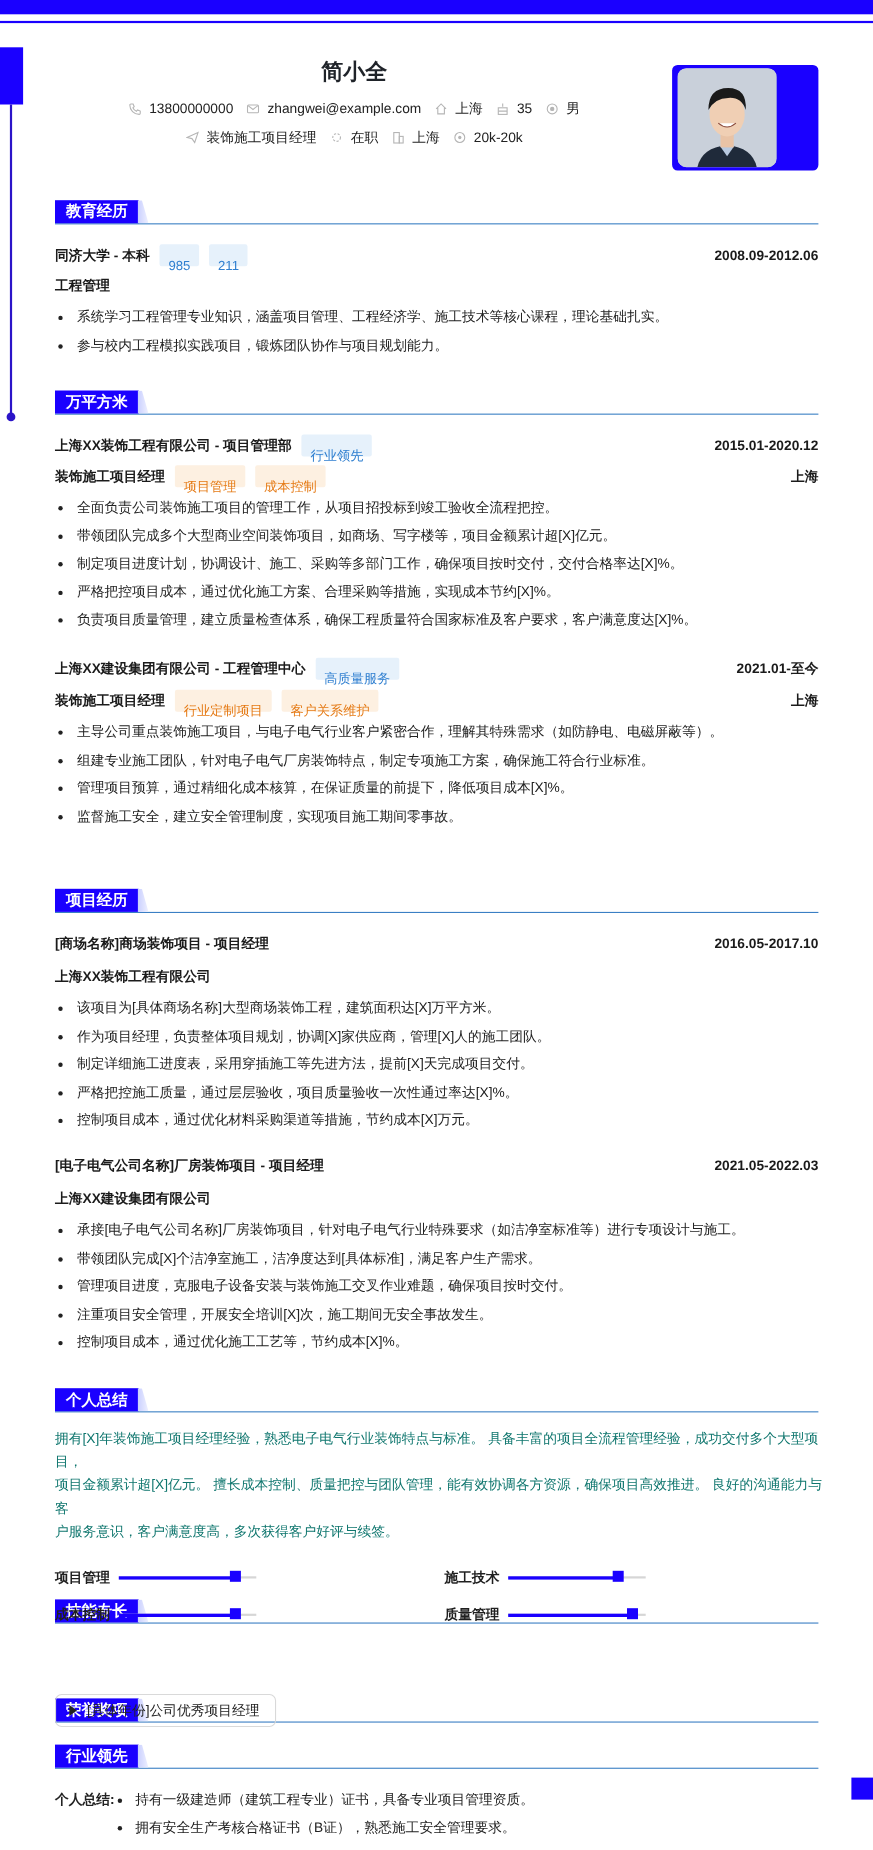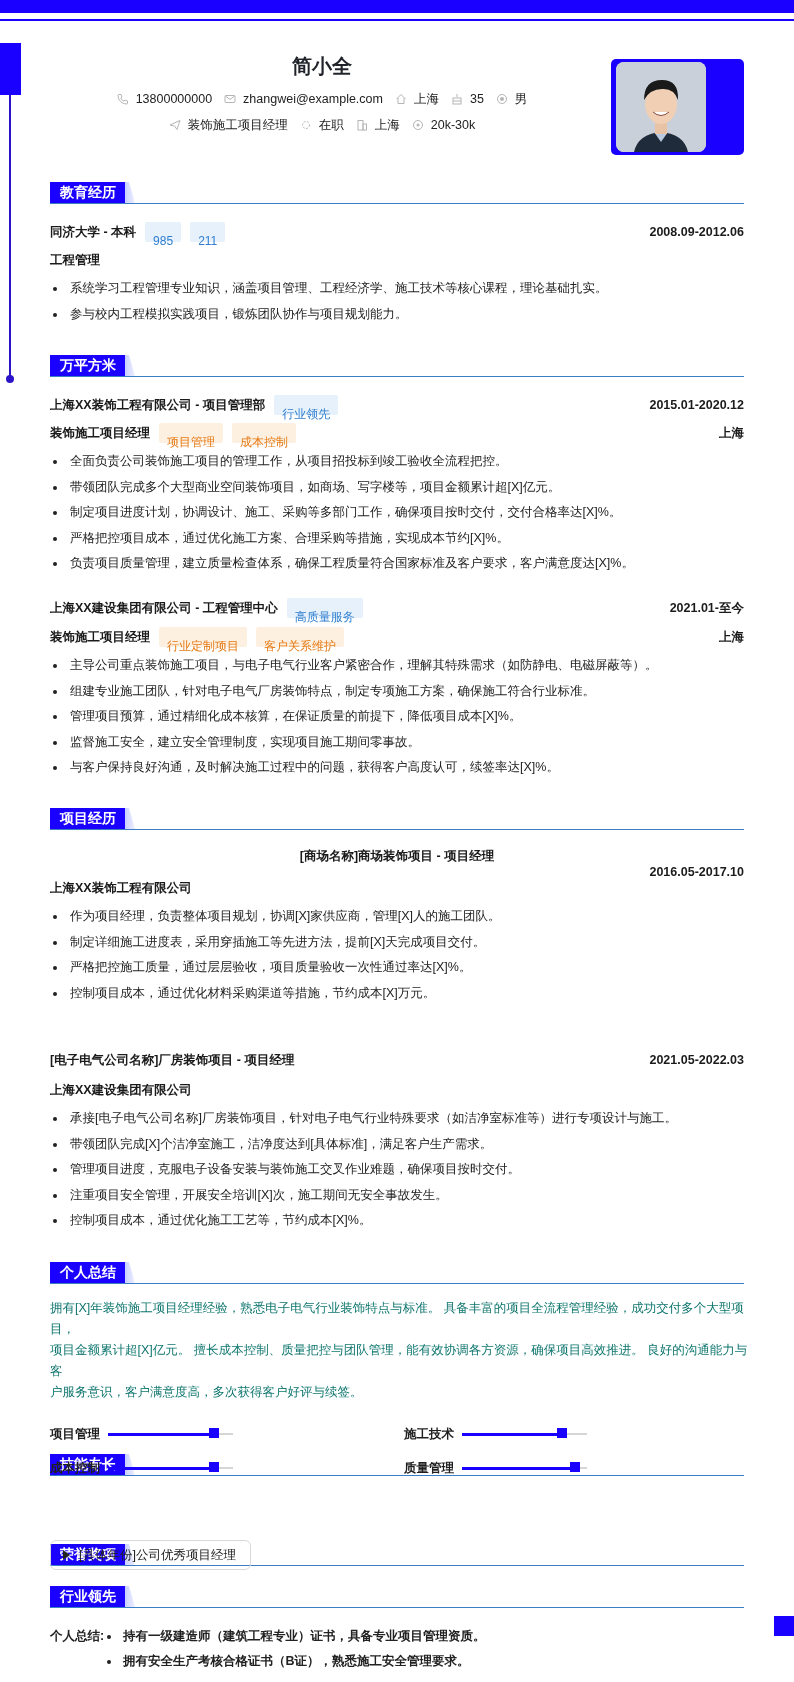--- a/index.html
+++ b/index.html
@@ -44,21 +44,21 @@
   .skill .track { position: relative; width: 125px; height: 2px; background: #d6d6d6; margin-left: 8px; }
   .skill .fill { position: absolute; left: 0; top: -0.5px; height: 3px; background: #1a00ff; }
   .skill .knob { position: absolute; top: -5px; width: 10px; height: 10px; background: #1a00ff; }
 
   .award { position: absolute; left: 50px; top: 1540px; height: 30px; padding: 0 14px 0 12px; border: 1px solid #d9d9d9; border-radius: 6px; display: flex; align-items: center; font-size: 12.5px; color: #222; }
   .award .tri { width: 0; height: 0; border-left: 7px solid #222; border-top: 5px solid transparent; border-bottom: 5px solid transparent; margin-right: 9px; }
 
   .other { position: absolute; left: 50px; font-size: 12.5px; color: #222; }
   .other .lbl { position: absolute; left: 0; top: 0; font-weight: bold; height: 25px; line-height: 25px; white-space: nowrap; }
   .other ul { position: absolute; left: 55px; top: 0; }
-  .other li { list-style: none; position: relative; padding-left: 18px; height: 25px; line-height: 25px; white-space: nowrap; font-weight: bold; }
+  .other li { list-style: none; position: relative; padding-left: 18px; height: 25px; line-height: 25px; white-space: nowrap; }
   .other li::before { content: ""; position: absolute; left: 2px; top: 11px; width: 4px; height: 4px; border-radius: 50%; background: #222; }
 </style>
 </head>
 <body>
 
 <div class="top-bar"></div>
 <div class="top-line"></div>
 <div class="left-block"></div>
 <div class="left-line"></div>
 <div class="left-dot"></div>
@@ -137,21 +137,21 @@
         </span>
       <span>上海</span>
     </span>
     <span class="info-item">
       <span class="ico">
           <svg viewBox="0 0 12 12">
             <circle cx="6" cy="6" r="4.5" fill="none" stroke="currentColor"></circle>
             <circle cx="6" cy="6" r="1.5" fill="currentColor"></circle>
           </svg>
         </span>
-      <span>20k-30k</span>
+      <span>20k-20k</span>
     </span>
   </div>
 </div>
 
 <div class="photo-frame">
   <div class="photo">
     <svg viewBox="0 0 90 90" width="90" height="90">
       <rect width="90" height="90" fill="#c9d0da"></rect>
       <path d="M18 90 Q22 72 45 70 Q68 72 72 90z" fill="#1f2a3a"></path>
       <path d="M38 70 L45 80 L52 70z" fill="#b8c9e0"></path>
@@ -213,35 +213,35 @@
   <span class="bold">装饰施工项目经理</span>
   <span class="tag orange">行业定制项目</span>
   <span class="tag orange">客户关系维护</span>
   <span class="right">上海</span>
 </div>
 <ul class="bullets" style="top:653px;">
   <li>主导公司重点装饰施工项目，与电子电气行业客户紧密合作，理解其特殊需求（如防静电、电磁屏蔽等）。</li>
   <li>组建专业施工团队，针对电子电气厂房装饰特点，制定专项施工方案，确保施工符合行业标准。</li>
   <li>管理项目预算，通过精细化成本核算，在保证质量的前提下，降低项目成本[X]%。</li>
   <li>监督施工安全，建立安全管理制度，实现项目施工期间零事故。</li>
-  <li>与客户保持良好沟通，及时解决施工过程中的问题，获得客户高度认可，续签率达[X]%。</li>
 </ul>
 
 <div class="section-title" style="top:808px;">
   <span class="label">项目经历</span>
   <span class="tail" style="left:75px;"></span>
 </div>
-<div class="row" style="top:848px;flex-direction:column;">
+<div class="row" style="top:848px;">
   <span class="bold">[商场名称]商场装饰项目 - 项目经理</span>
   <span class="right">2016.05-2017.10</span>
 </div>
 <div class="row" style="top:878px;">
   <span class="bold">上海XX装饰工程有限公司</span>
 </div>
 <ul class="bullets" style="top:904px;">
+  <li>该项目为[具体商场名称]大型商场装饰工程，建筑面积达[X]万平方米。</li>
   <li>作为项目经理，负责整体项目规划，协调[X]家供应商，管理[X]人的施工团队。</li>
   <li>制定详细施工进度表，采用穿插施工等先进方法，提前[X]天完成项目交付。</li>
   <li>严格把控施工质量，通过层层验收，项目质量验收一次性通过率达[X]%。</li>
   <li>控制项目成本，通过优化材料采购渠道等措施，节约成本[X]万元。</li>
 </ul>
 
 <div class="row" style="top:1050px;">
   <span class="bold">[电子电气公司名称]厂房装饰项目 - 项目经理</span>
   <span class="right">2021.05-2022.03</span>
 </div>

